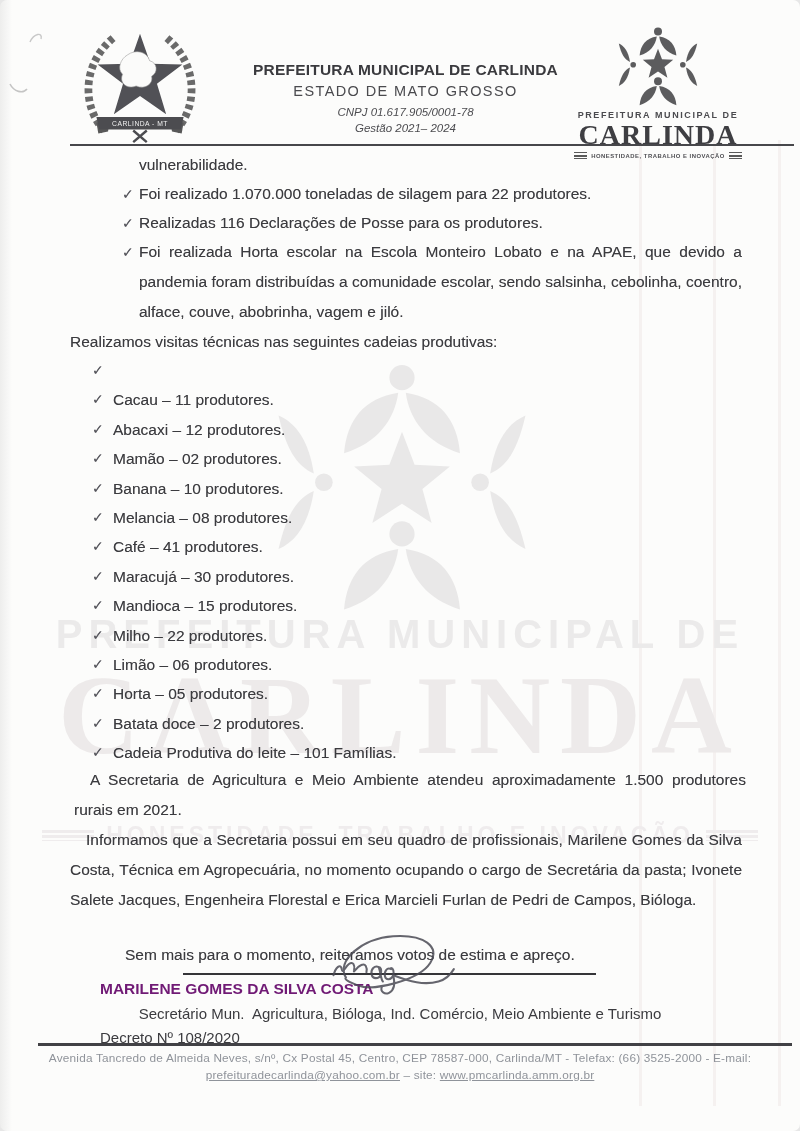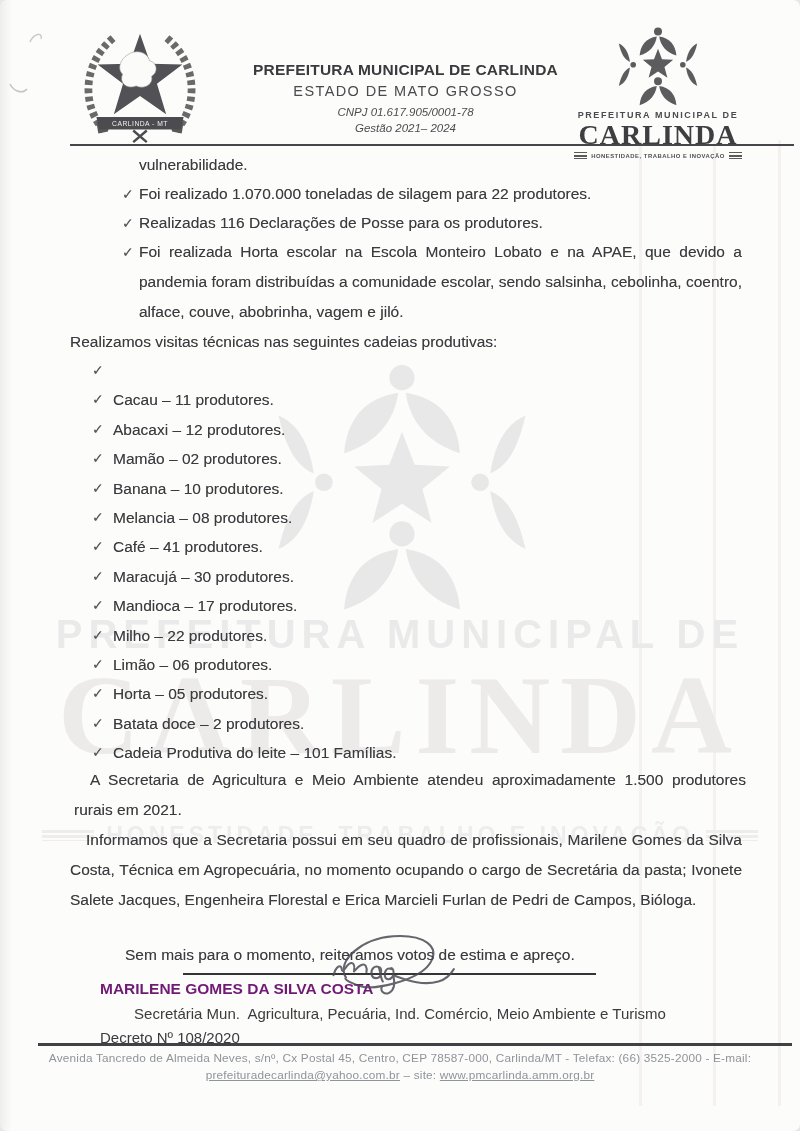--- a/index.html
+++ b/index.html
@@ -194,21 +194,21 @@
     <div class="chain">
         <span class="check">✓</span>
         <span>Café – 41 produtores.</span>
       </div>
     <div class="chain">
         <span class="check">✓</span>
         <span>Maracujá – 30 produtores.</span>
       </div>
     <div class="chain">
         <span class="check">✓</span>
-        <span>Mandioca – 17 produtores.</span>
+        <span>Mandioca – 15 produtores.</span>
       </div>
     <div class="chain">
         <span class="check">✓</span>
         <span>Milho – 22 produtores.</span>
       </div>
     <div class="chain">
         <span class="check">✓</span>
         <span>Limão – 06 produtores.</span>
       </div>
     <div class="chain">
@@ -234,21 +234,21 @@
       <path d="M30,48 C20,32 46,10 76,8 C106,6 122,18 112,34 C102,50 58,62 42,56 C33,52.5 28,50 30,48 Z"></path>
       <path d="M18,46 C20,38 25,34 26,40 C27,45 29,38 33,35 C37,32 39,36 38,41 C37,45 40,38 45,36 C49,34 51,38 50,43"></path>
       <path d="M62,38 C58,36 54,40 55,45 C56,50 62,50 64,45 C65,41 64,38 62,38 C64,44 64,50 66,52"></path>
       <path d="M74,40 C70,38 67,42 68,47 C69,51 74,51 76,46 C77,42 76,39 74,39"></path>
       <path d="M76,46 C78,54 78,60 72,63 C68,65 63,62 65,57"></path>
       <path d="M76,46 C92,52 106,56 120,52 C128,50 132,45 135,40"></path>
     </g>
   </svg>
   <div class="abs sigline"></div>
   <div class="abs sgname">MARILENE GOMES DA SILVA COSTA</div>
-  <div class="abs sgrole">Secretária Mun.  Agricultura, Pecuária, Ind. Comércio, Meio Ambiente e Turismo</div>
+  <div class="abs sgrole">Secretário Mun.  Agricultura, Bióloga, Ind. Comércio, Meio Ambiente e Turismo</div>
   <div class="abs sgdec">Decreto Nº 108/2020</div>
 
   <div class="abs frule"></div>
   <div class="abs footer">
     <div>Avenida Tancredo de Almeida Neves, s/nº, Cx Postal 45, Centro, CEP 78587-000, Carlinda/MT - Telefax: (66) 3525-2000 - E-mail:</div>
     <div>
       <a href="#">prefeituradecarlinda@yahoo.com.br</a><span style="white-space:pre;"> – site: </span><a href="#">www.pmcarlinda.amm.org.br</a>
     </div>
   </div>
 

